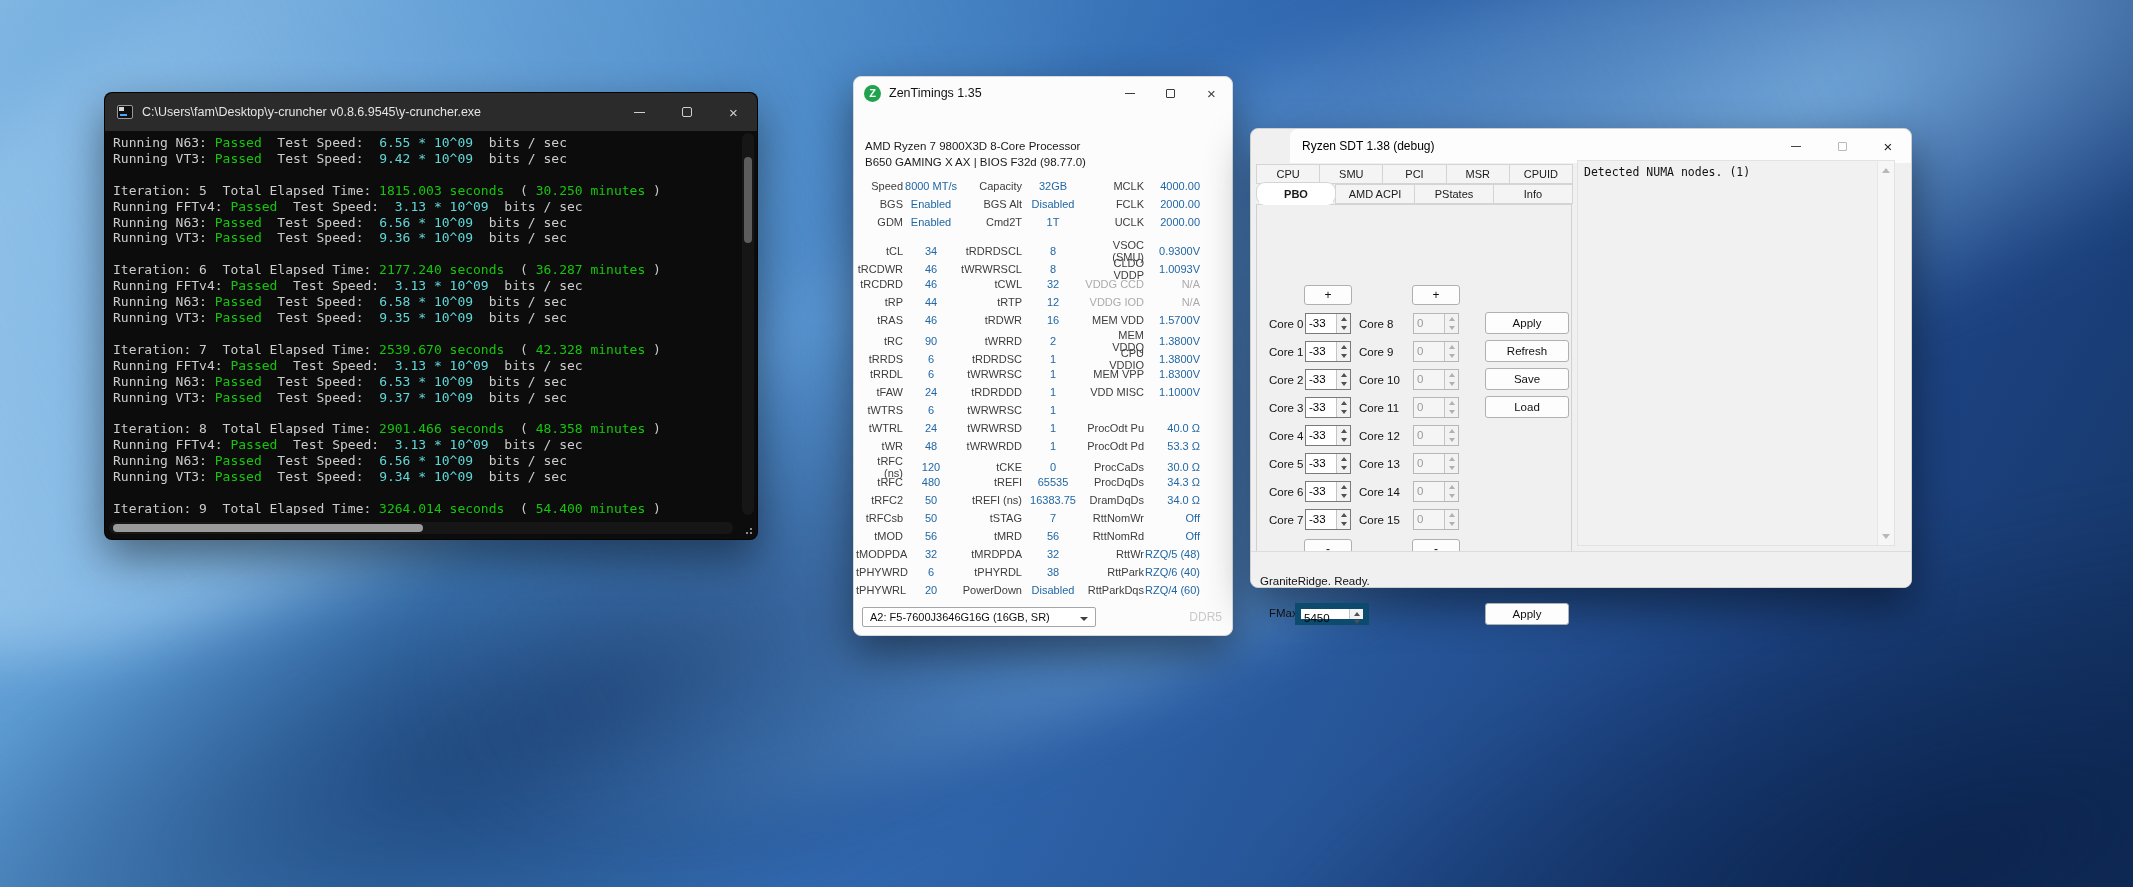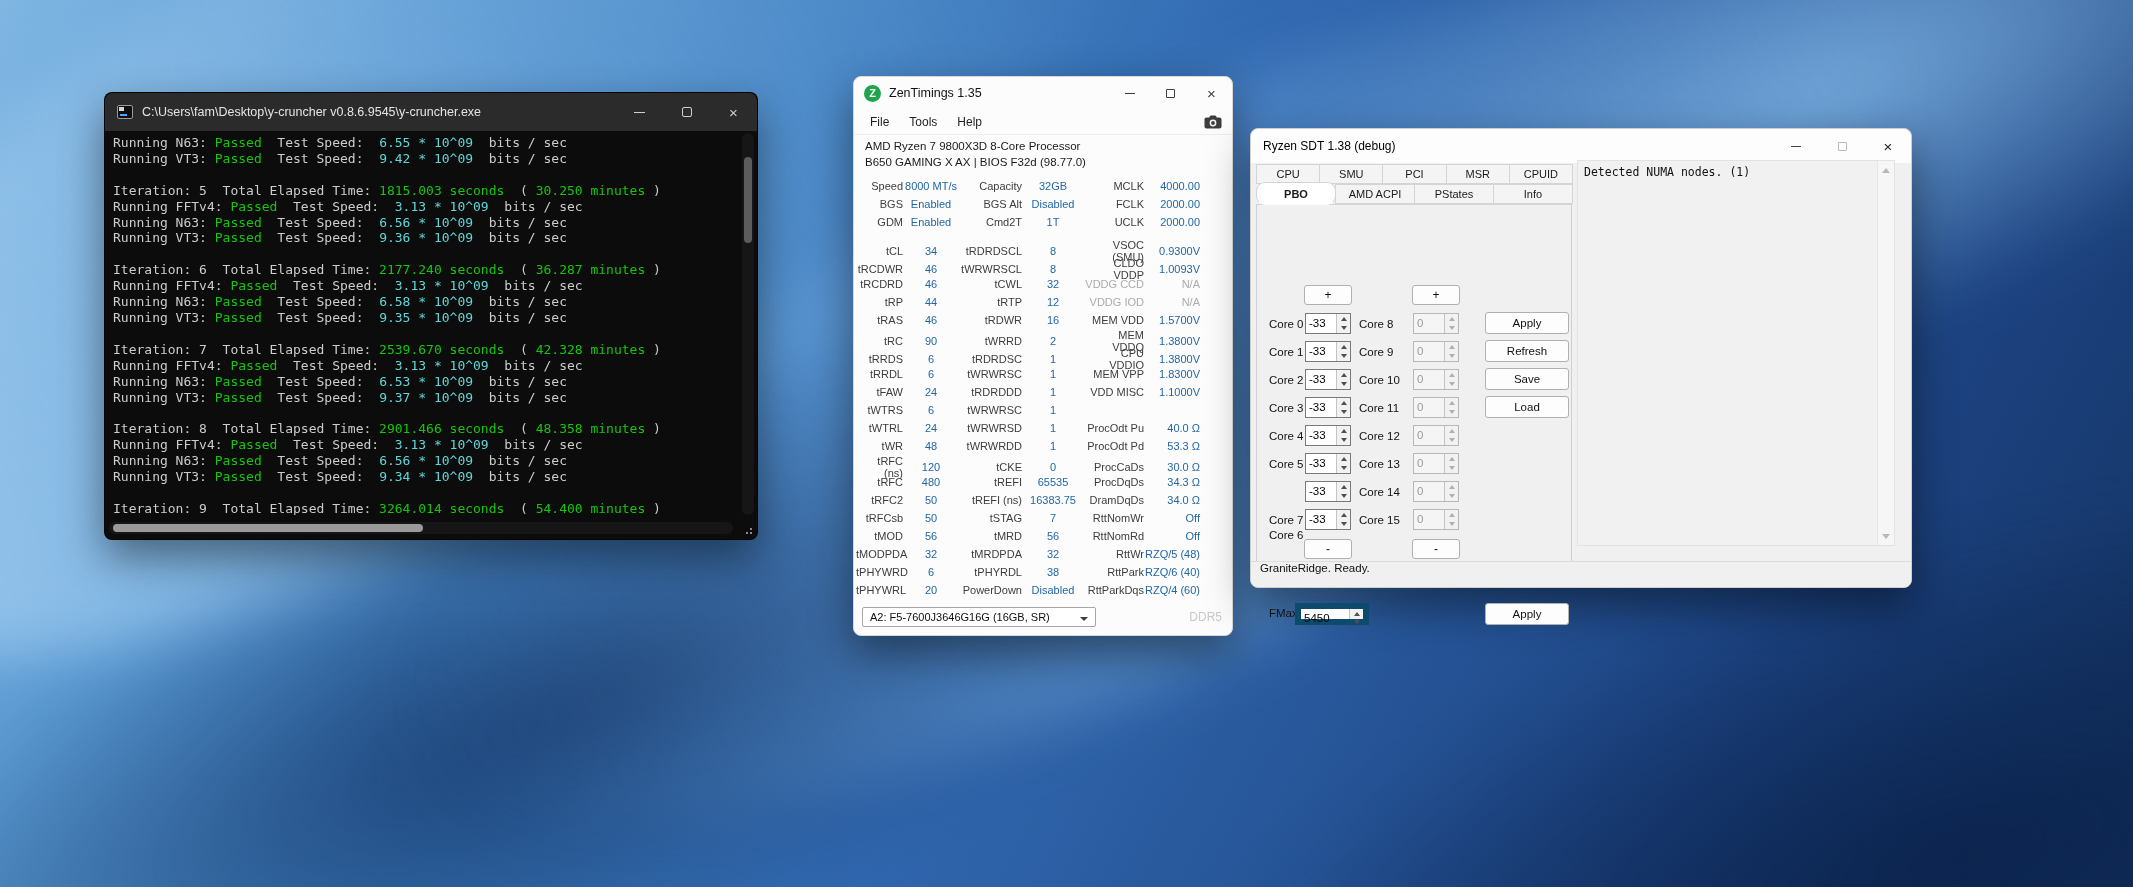--- a/index.html
+++ b/index.html
@@ -69,21 +69,21 @@
   .zv { text-align:center; font-size:11px; color:var(--zen-blue); }
   .zrow .zv:last-child { text-align:right; }
   .zl.na, .zv.na { color:var(--zen-na); }
   .zen-footer { position:absolute; left:8px; right:10px; bottom:8px; height:20px; display:flex; align-items:center; }
   .combo { width:234px; height:20px; background:#fff; border:1px solid #a6a6a6; border-radius:2px;
     display:flex; align-items:center; padding:0 7px; font-size:11px; color:#101010; }
   .combo-caret { margin-left:auto; width:0; height:0; border:4px solid transparent; border-top-color:#3f3f3f; margin-top:7px; }
   .ddr-label { margin-left:auto; font-size:12px; color:#c9c9c9; }
 
   
-  .sdt { left:1250px; top:128px; width:662px; height:460px; background:#f0f0f0; border:1px solid #cfcfcf; }
+  .sdt { left:1250px; top:128px; width:662px; height:460px; background:#f0f0f0; border:1px solid #cfcfcf;padding-left:39px; }
   .sdt-titlebar { height:34px; background:#fdfdfd; border-radius:8px 8px 0 0; display:flex; align-items:center; padding-left:12px; }
   .sdt-title { font-size:12px; color:#000; flex:1; }
   .sbtn { width:46px; height:34px; display:flex; align-items:center; justify-content:center; color:#444; flex:none; }
   .sbtn .dash { width:10px; height:1px; background:#444; }
   .sbtn .sq { width:9px; height:9px; border:1px solid #b9b9b9; border-radius:1px; }
   .sbtn .x { font-size:15px; line-height:1; color:#222; }
   .tabs { position:absolute; left:5px; top:35px; width:316px; }
   .tab-row { display:flex; height:20px; }
   .tab { flex:1; display:flex; align-items:center; justify-content:center; font-size:11px; color:#1a1a1a;
     background:#f4f4f4; border:1px solid #d4d4d4; margin-right:-1px; position:relative; }
@@ -109,22 +109,22 @@
   .chk-label { margin-left:6px; font-size:11.5px; color:#111; }
   .fmax-label { position:absolute; left:12px; top:402px; font-size:11.5px; color:#111; }
   .fmax-spin { position:absolute; left:38px; top:398px; width:74px; height:22px; background:#fff; border:6px solid #0c4a6e; display:flex; }
   .sdt-log { position:absolute; left:326px; top:31px; width:318px; height:386px; background:#f1f1f1; border:1px solid #e2e2e2; }
   .sdt-log-text { position:absolute; left:6px; top:4px; right:22px; font-family:"DejaVu Sans Mono",monospace; font-size:11.5px; color:#111; }
   .log-scroll { position:absolute; top:0; right:0; bottom:0; width:17px; background:#f6f6f6; border-left:1px solid #e6e6e6; }
   .log-arrow { position:absolute; left:0; right:0; height:17px; display:flex; align-items:center; justify-content:center; }
   .log-arrow.up { top:0; }  .log-arrow.down { bottom:0; }
   .log-arrow.up::before   { content:""; border:4px solid transparent; border-bottom:5px solid #b8b8b8; margin-bottom:3px; }
   .log-arrow.down::before { content:""; border:4px solid transparent; border-top:5px solid #b8b8b8; margin-top:3px; }
-  .sdt-statusbar { position:absolute; left:0; right:0; bottom:0; height:26px; background:#f0f0f0; border-top:1px solid #dcdcdc;
-    border-radius:0 0 8px 8px; display:flex; align-items:flex-start; padding-left:9px; font-size:11.5px; color:#111; }
+  .sdt-statusbar { position:absolute; left:0; right:0; bottom:0; height:36px; background:#f0f0f0; border-top:1px solid #dcdcdc;
+    border-radius:0 0 8px 8px; display:flex; align-items:flex-end; padding-left:9px; font-size:11.5px; color:#111; }
 </style>
 </head>
 <body>
 
 <div class="stage">
   <div class="wallpaper">
     <div class="petal p1"></div>
     <div class="petal p2"></div>
     <div class="petal p3"></div>
     <div class="petal p4"></div>
@@ -164,33 +164,20 @@
       <span class="zbtn">
           <span class="dash"></span>
         </span>
       <span class="zbtn">
           <span class="sq"></span>
         </span>
       <span class="zbtn">
           <span class="x">×</span>
         </span>
     </header>
-    <nav class="zen-menubar" id="zen-menu">
-      <span class="menu-item">File</span>
-        <span class="menu-item">Tools</span>
-        <span class="menu-item">Help</span>
-        <span class="camera-btn">
-        <svg width="18" height="14" viewBox="0 0 18 14">
-            <rect x="0.5" y="2.5" width="17" height="11" rx="2" fill="#3d3d3d"></rect>
-            <rect x="5.5" y="0.5" width="7" height="4" rx="1.5" fill="#3d3d3d"></rect>
-            <circle cx="9" cy="8" r="3.4" fill="#f5f5f5"></circle>
-            <circle cx="9" cy="8" r="1.9" fill="#3d3d3d"></circle>
-          </svg>
-      </span>
-    </nav>
     <div class="zen-info">
       <div>AMD Ryzen 7 9800X3D 8-Core Processor</div>
       <div>B650 GAMING X AX | BIOS F32d (98.77.0)</div>
     </div>
     <div class="zen-config" id="zen-config">
         <div class="zrow">
           <span class="zl">Speed</span>
           <span class="zv">8000 MT/s</span>
           <span class="zl">Capacity</span>
           <span class="zv">32GB</span>
@@ -472,21 +459,21 @@
           </span>
         </span>
         <span class="core-label" style="left: 12px; top: 248px;">Core 5</span>
         <span class="spin" style="left: 48px; top: 248px;">
           <span class="spin-val">-33</span>
           <span class="spin-btns">
             <span class="spin-btn up"></span>
             <span class="spin-btn down"></span>
           </span>
         </span>
-        <span class="core-label" style="left: 12px; top: 276px; margin-top: 43px;">Core 6</span>
+        <span class="core-label" style="left: 12px; top: 276px;">Core 6</span>
         <span class="spin" style="left: 48px; top: 276px;">
           <span class="spin-val">-33</span>
           <span class="spin-btns">
             <span class="spin-btn up"></span>
             <span class="spin-btn down"></span>
           </span>
         </span>
         <span class="core-label" style="left: 12px; top: 304px;">Core 7</span>
         <span class="spin" style="left: 48px; top: 304px;">
           <span class="spin-val">-33</span>

